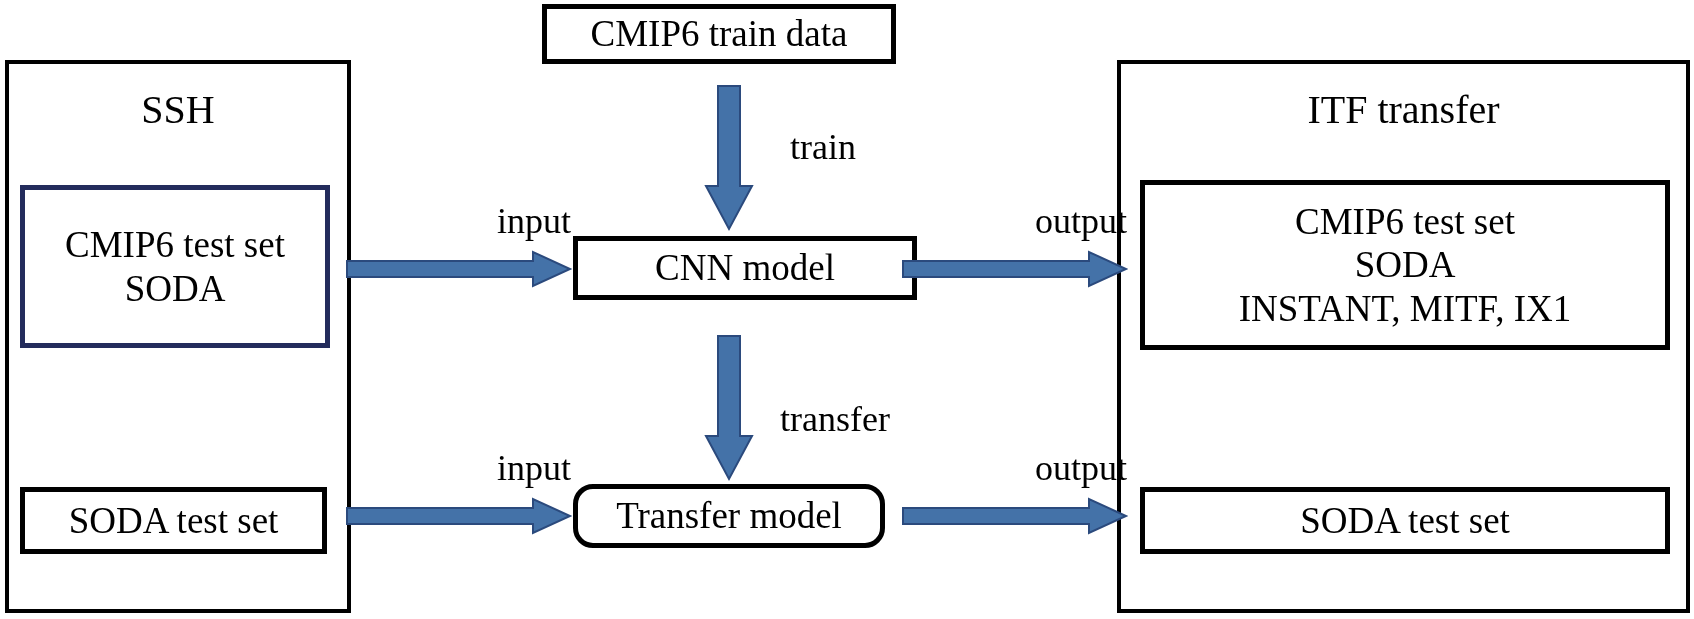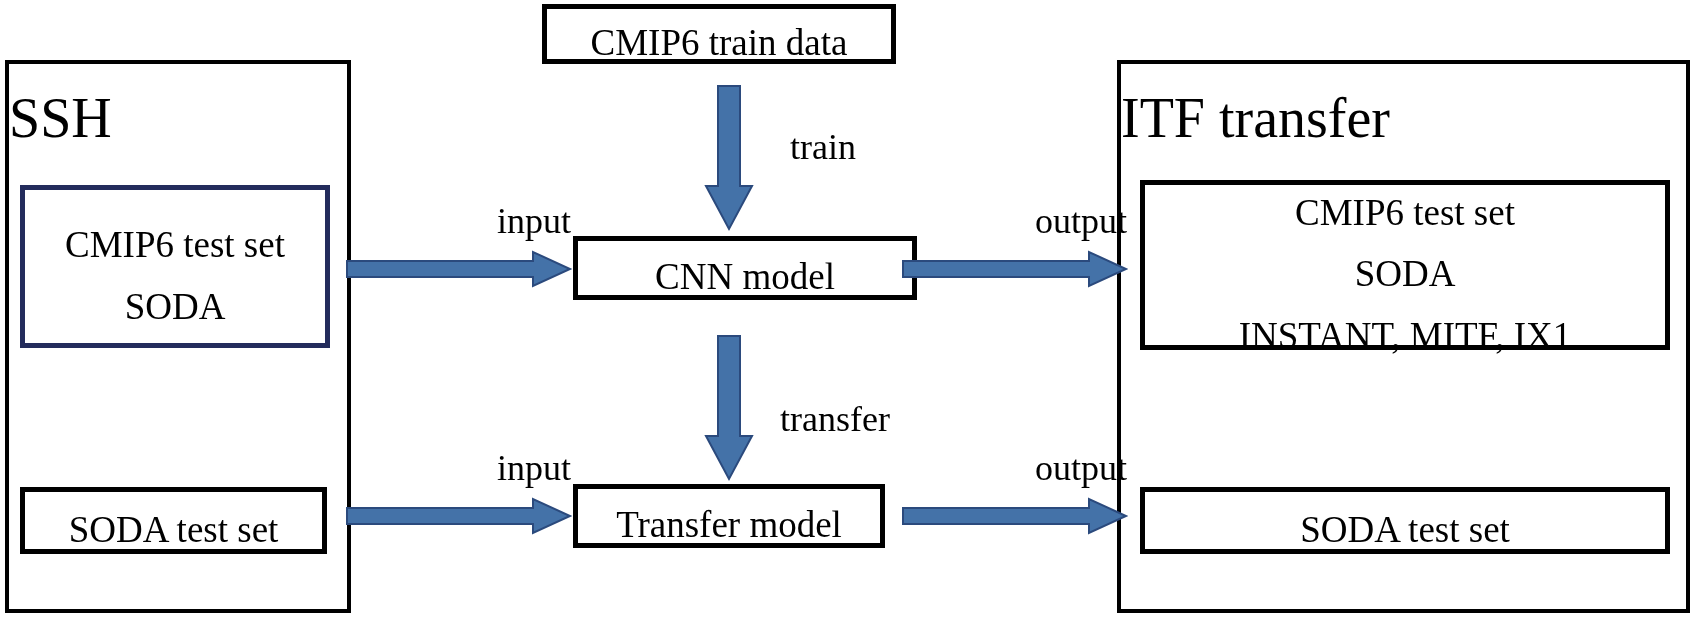--- a/index.html
+++ b/index.html
@@ -36,28 +36,28 @@
     justify-content: center;
     text-align: center;
     line-height: 1.18;
   }
   .box.navy {
     border-color: #232C5C;
   }
   .panel-title {
     position: absolute;
     width: 100%;
-    font-size: 56px;
+    text-align: center;
+    font-size: 40px;
     line-height: 1;
     white-space: nowrap;
   }
   .box-line {
     display: block;
     white-space: nowrap;
-    margin-top: 18px;
   }
 
   
   .edge-label {
     position: absolute;
     font-size: 36px;
     line-height: 1;
     white-space: nowrap;
     text-align: right;
   }
@@ -112,21 +112,21 @@
   </div>
 
   <div class="box" style="left:542px; top:4px; width:354px; height:60px; font-size:37px;">
     <span class="box-line">CMIP6 train data</span>
   </div>
 
   <div class="box" style="left:573px; top:236px; width:344px; height:64px; font-size:37px;">
     <span class="box-line">CNN model</span>
   </div>
 
-  <div class="box" style="left:573px; top:484px; width:312px; height:64px; font-size:37px;">
+  <div class="box" style="left:573px; top:484px; width:312px; height:64px; font-size:37px;border-radius:20px;">
     <span class="box-line">Transfer model</span>
   </div>
 
   <div class="arrow" style="left:705px; top:86px; width:48px; height:144px;">
     <svg viewBox="0 0 48 144" preserveAspectRatio="none">
       <polygon points="13,0 35,0 35,100 47,100 24,143 1,100 13,100"></polygon>
     </svg>
   </div>
 
   <div class="arrow" style="left:705px; top:336px; width:48px; height:144px;">

